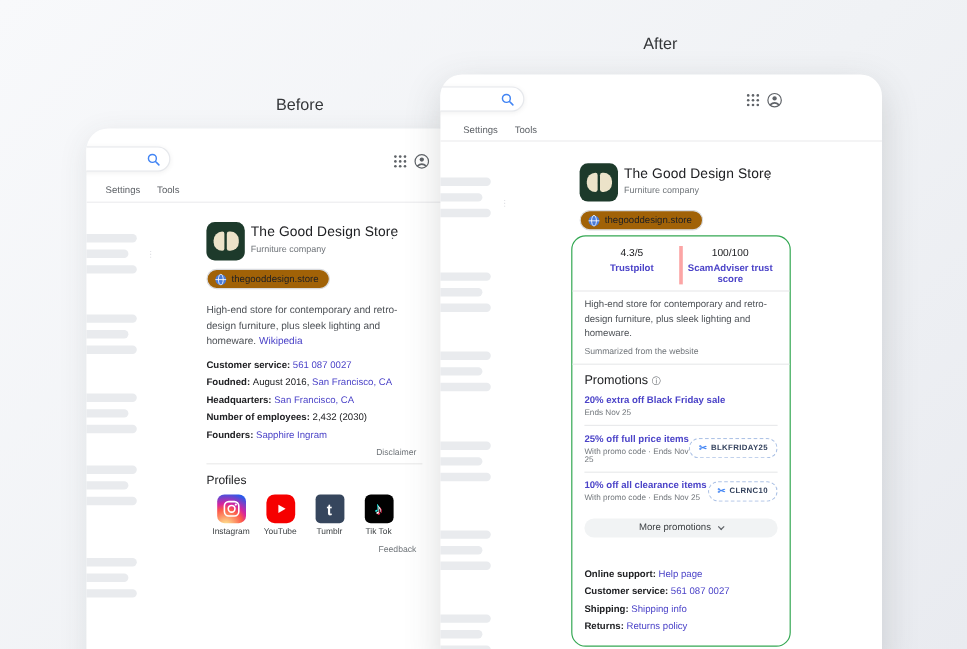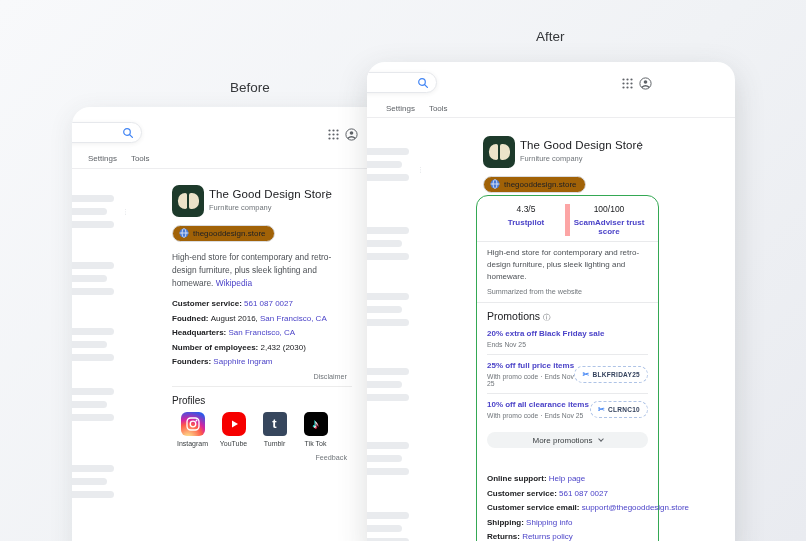--- a/index.html
+++ b/index.html
@@ -80,21 +80,21 @@
   .ic-tumblr { background:#36465d; border-radius:4px; color:#fff; font-size:13px; font-weight:bold; }
   .ic-tiktok { background:#010101; border-radius:5px; color:#fff; font-size:12px;
     text-shadow:-1px -1px 0 #25f4ee, 1px 1px 0 #fe2c55; }
   .bf-feedback { margin-top:6px; }
 
   
   .green-box { margin-top:2px; border:1.5px solid #34a853; border-radius:12px;
     padding:6px 10px 8px; background:#fff; }
   .trust-row { display:flex; text-align:center; padding:2px 0 5px; }
   .trust-cell { flex:1; }
-  .trust-cell + .trust-cell { border-left:5px solid #fca5a5; }
+  .trust-cell + .trust-cell { border-left:3px solid #fca5a5; }
   .trust-score { font-size:8.5px; color:#202124; }
   .trust-src { font-size:8px; font-weight:bold; margin-top:4px; }
   .gb-hr { border-top:1px solid #e9eaec; margin:0 -10px; }
   .af-desc { font-size:8px; line-height:12px; color:#4d5156; margin-top:5px; }
   .af-note { margin-top:4px; padding-bottom:6px; }
   .promos-title { font-size:10.5px; color:#202124; margin-top:7px; }
   .promos-title .info { font-size:7.5px; color:#5f6368; }
   .promo { display:flex; align-items:center; justify-content:space-between; padding:6px 0; }
   .promo + .promo { border-top:1px solid #e9eaec; }
   .promo-title { font-size:8px; font-weight:bold; }
@@ -384,20 +384,19 @@
             </span>
           </div>
         </div>
       <button class="more-btn">
         <span>More promotions</span>
           <span class="chev"></span>
       </button>
       <div class="af-facts" id="af-facts">
           <div class="fact"><b>Online support: </b><span class="lnk">Help page</span></div>
           <div class="fact"><b>Customer service: </b><span class="lnk">561 087 0027</span></div>
-          <div class="fact"><b>Customer service email: </b><span class="lnk">support@thegooddesign.store</span></div>
           <div class="fact"><b>Shipping: </b><span class="lnk">Shipping info</span></div>
           <div class="fact"><b>Returns: </b><span class="lnk">Returns policy</span></div>
         </div>
     </div>
 
   </div>
 </div>
 
 </body></html>

